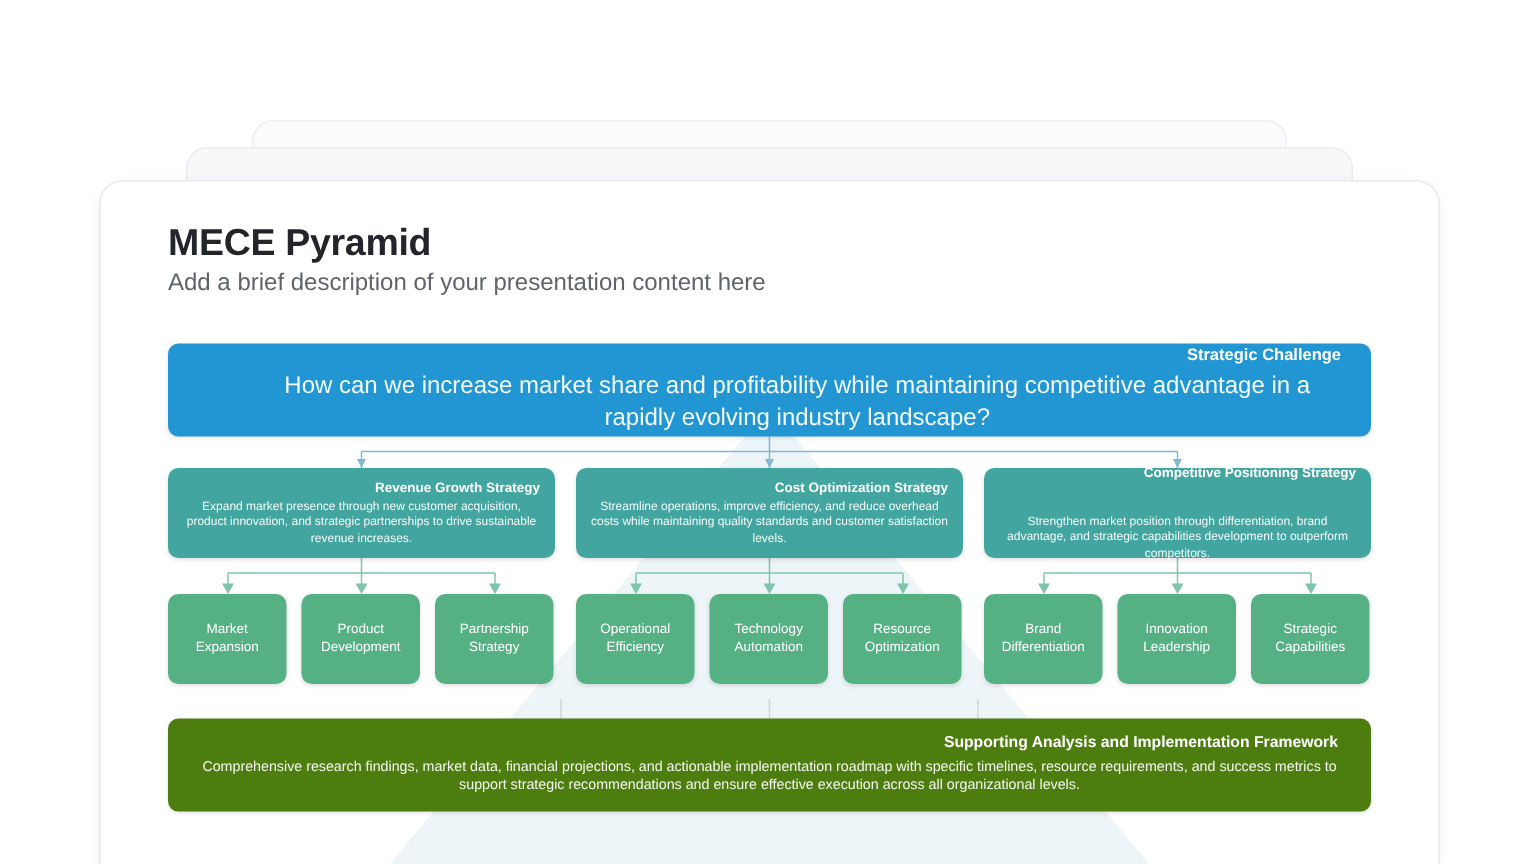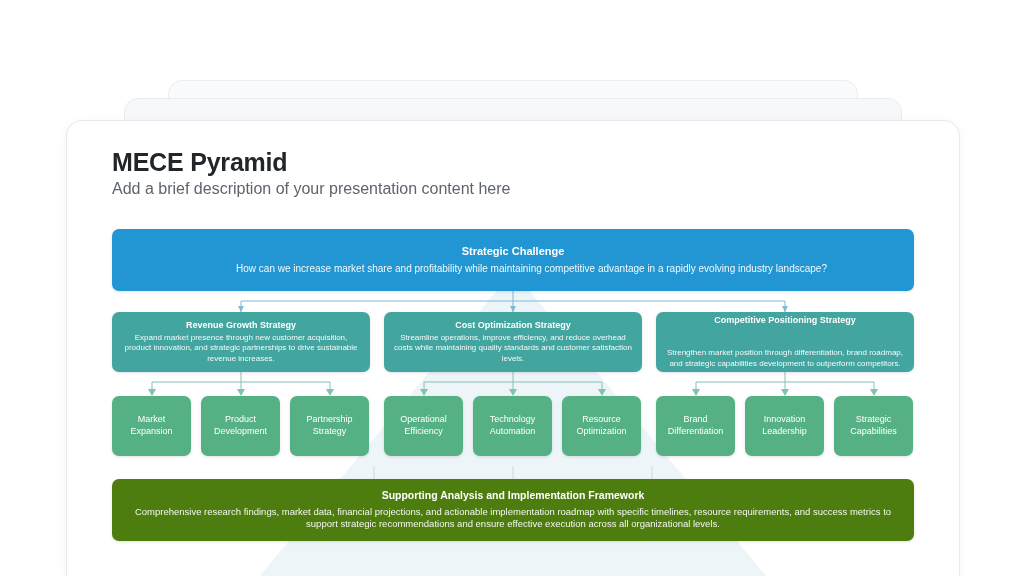--- a/index.html
+++ b/index.html
@@ -96,21 +96,21 @@
     width: 802px;
     height: 330px;
   }
 
   .node {
     position: absolute;
     border-radius: 7px;
     color: #ffffff;
     display: flex;
     flex-direction: column;
-    align-items: center;
+    align-items: flex-end;
     justify-content: center;
     text-align: center;
     box-sizing: border-box;
     box-shadow: 0 1px 3px rgba(0,0,0,0.12);
   }
   .node .n-title {
     font-weight: bold;
     line-height: 1.25;
   }
   .node .n-desc {
@@ -121,21 +121,21 @@
   
   .tier1 {
     left: 0px;
     top: 0px;
     width: 802px;
     height: 62px;
     background: #2196d3;
     padding: 0 20px;
   }
   .tier1 .n-title { font-size: 11px; margin-bottom: 3px; }
-  .tier1 .n-desc  { font-size: 10px; padding-left: 37px; }
+  .tier1 .n-desc  { font-size: 16px; padding-left: 37px; }
 
   
   .tier2 {
     top: 83px;
     width: 258px;
     height: 60px;
     background: #42a5a0;
     padding: 0 10px;
   }
   .tier2.c0 { left: 0px; }
@@ -237,21 +237,21 @@
         <div class="node tier2 c0">
           <div class="n-title">Revenue Growth Strategy</div>
           <div class="n-desc">Expand market presence through new customer acquisition, product innovation, and strategic partnerships to drive sustainable revenue increases.</div>
         </div>
         <div class="node tier2 c1">
           <div class="n-title">Cost Optimization Strategy</div>
           <div class="n-desc">Streamline operations, improve efficiency, and reduce overhead costs while maintaining quality standards and customer satisfaction levels.</div>
         </div>
         <div class="node tier2 c2">
           <div class="n-title">Competitive Positioning Strategy</div>
-          <div class="n-desc">Strengthen market position through differentiation, brand roadmap, and strategic capabilities development to outperform competitors.</div>
+          <div class="n-desc">Strengthen market position through differentiation, brand advantage, and strategic capabilities development to outperform competitors.</div>
         </div>
 
         <div class="node tier3" style="left:0px;">Market Expansion</div>
         <div class="node tier3" style="left:89px;">Product Development</div>
         <div class="node tier3" style="left:178px;">Partnership Strategy</div>
 
         <div class="node tier3" style="left:272px;">Operational Efficiency</div>
         <div class="node tier3" style="left:361px;">Technology Automation</div>
         <div class="node tier3" style="left:450px;">Resource Optimization</div>
 

